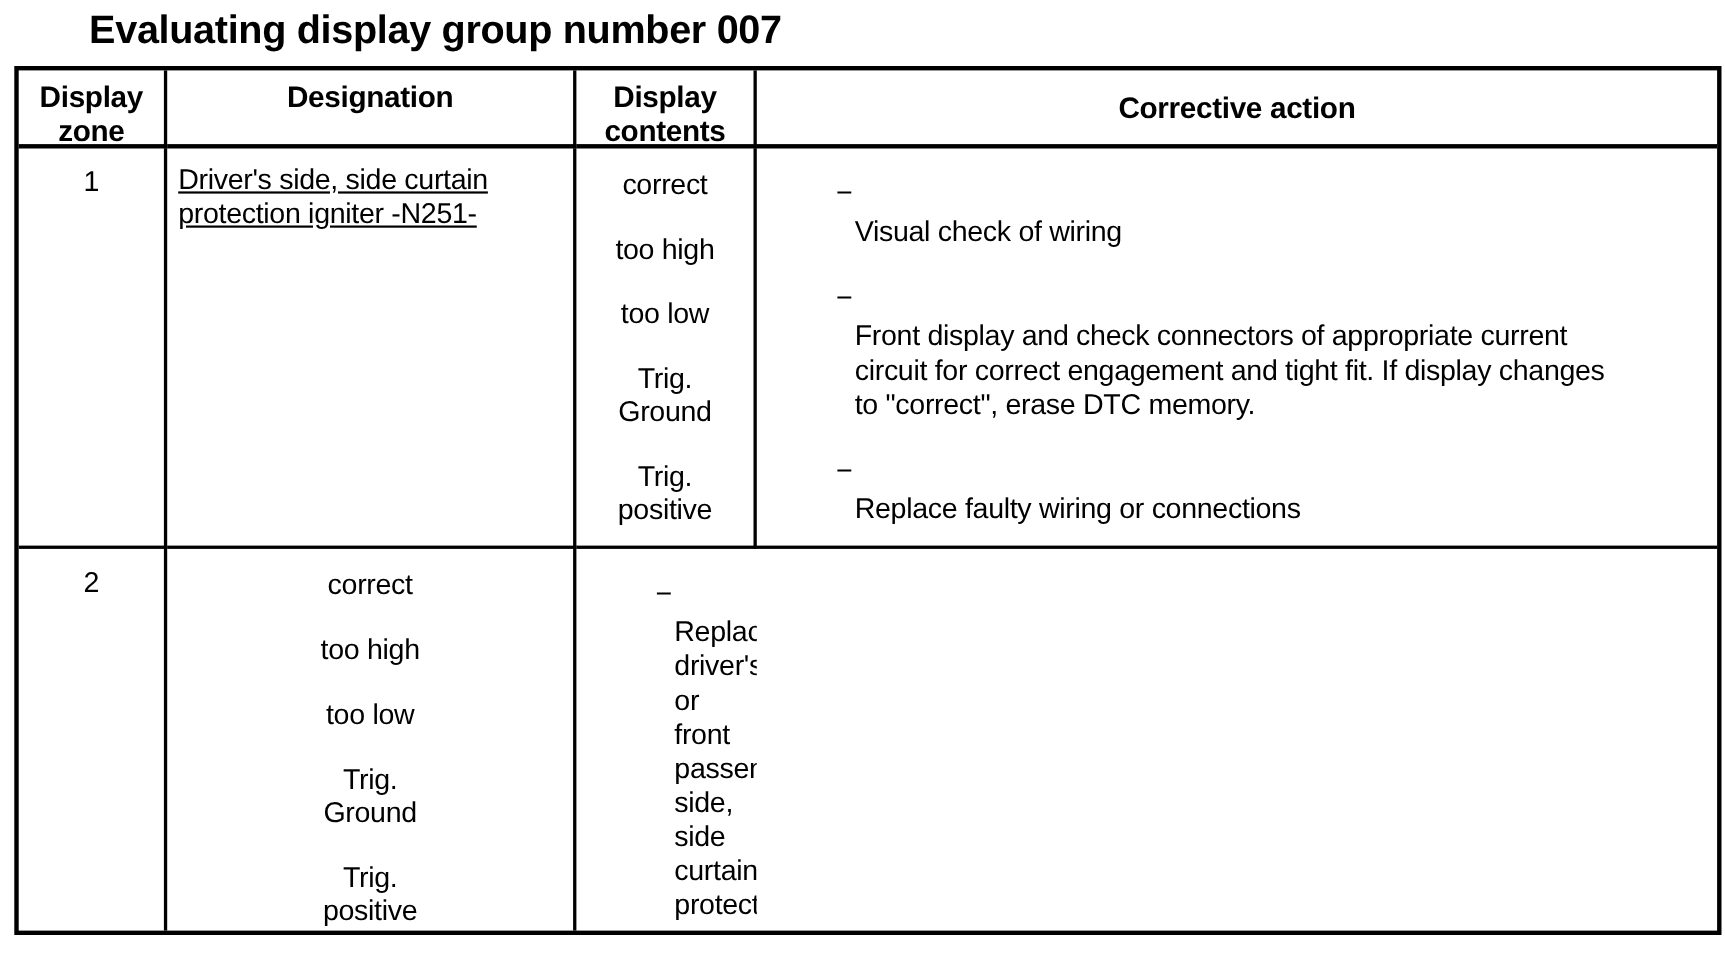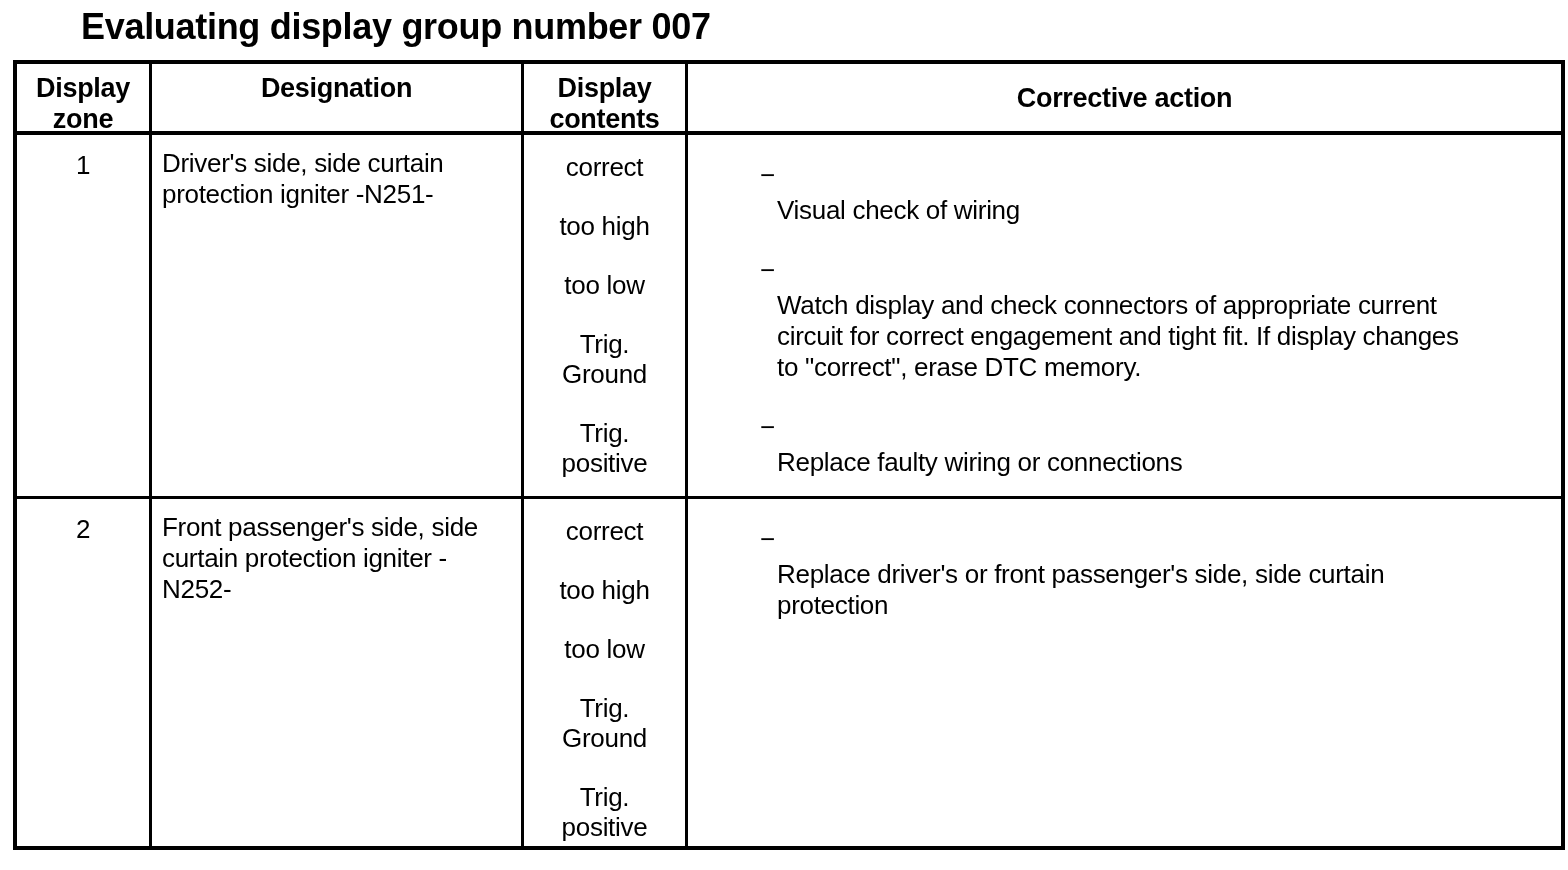--- a/index.html
+++ b/index.html
@@ -48,20 +48,21 @@
     font-size: 26px;
     line-height: 31px;
     text-align: center;
     padding-top: 15px;
   }
   .designation-cell {
     font-size: 26px;
     line-height: 31px;
     padding: 13px 8px 0 10px;
     white-space: pre-line;
+    text-decoration: underline;
   }
   .contents-cell {
     font-size: 26px;
     line-height: 30px;
     text-align: center;
     padding-top: 17px;
     display: flex;
     flex-direction: column;
     align-items: center;
     gap: 29px;
@@ -107,33 +108,30 @@
     <div class="contents-item">Trig.
 Ground</div>
     <div class="contents-item">Trig.
 positive</div>
   </div>
   <div class="cell actions-cell last-col">
     <div class="bullet">
       <span class="dash">−</span><span>Visual check of wiring</span>
     </div>
     <div class="bullet">
-      <span class="dash">−</span><span>Watch display and check connectors of appropriate current
+      <span class="dash">−</span><span>Front display and check connectors of appropriate current
 circuit for correct engagement and tight fit. If display changes
 to "correct", erase DTC memory.</span>
     </div>
     <div class="bullet">
       <span class="dash">−</span><span>Replace faulty wiring or connections</span>
     </div>
   </div>
 
   <div class="cell zone-cell last-row">2</div>
-  <div class="cell designation-cell last-row">Front passenger's side, side
-curtain protection igniter -
-N252-</div>
   <div class="cell contents-cell last-row">
     <div class="contents-item">correct</div>
     <div class="contents-item">too high</div>
     <div class="contents-item">too low</div>
     <div class="contents-item">Trig.
 Ground</div>
     <div class="contents-item">Trig.
 positive</div>
   </div>
   <div class="cell actions-cell last-col last-row">

